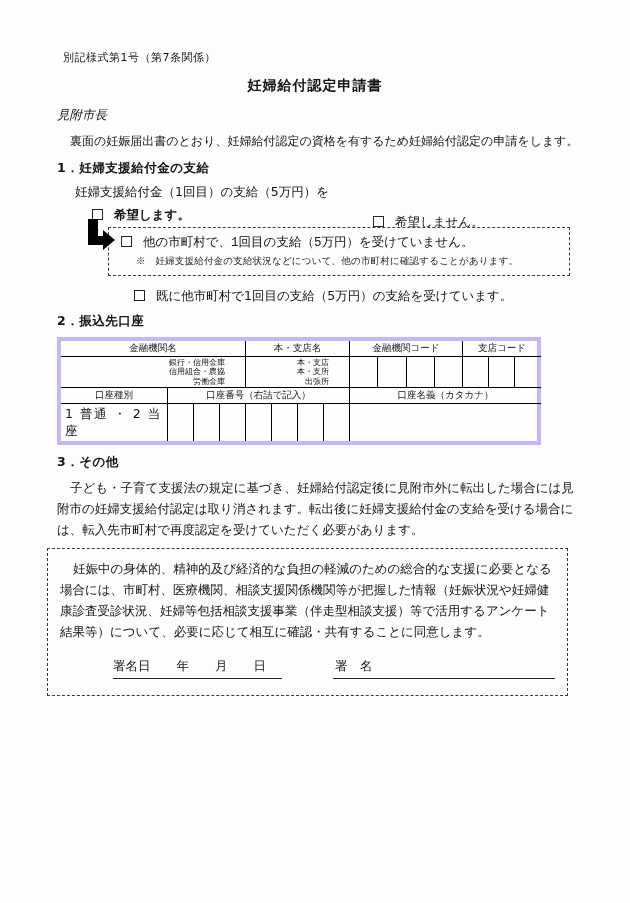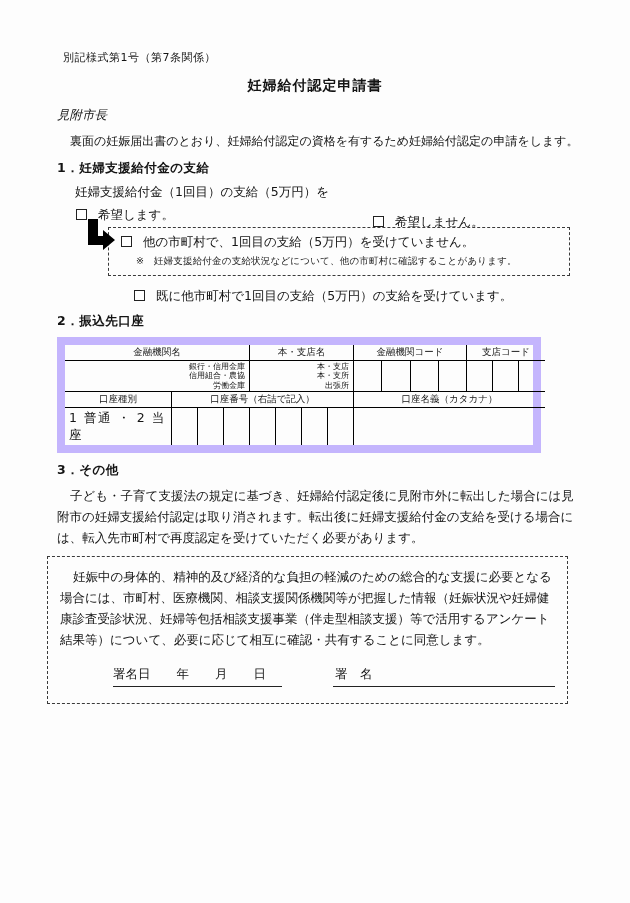--- a/index.html
+++ b/index.html
@@ -13,45 +13,45 @@
   .doc-title { margin-top:12px; text-align:center; font-size:14px; font-weight:bold; letter-spacing:1px; }
   .addressee { margin:12px 0 0 57px; font-size:12.5px;font-style:italic; }
   .intro { margin:7px 0 0 57px; width:528px; font-size:12px; text-indent:13px; line-height:20px; }
   .sec-h { margin-left:57px; font-size:12.5px; font-weight:bold; letter-spacing:.5px; }
   .sec-h.s1 { margin-top:9px; }
   .sec-h.s2 { margin-top:8px; }
   .sec-h.s3 { margin-top:9px; }
   .lead { margin:7px 0 0 75px; font-size:12.5px; }
 
   .choices { position:relative; margin-top:6px; height:17px; font-size:12.5px; }
-  .choice-yes { position:absolute; left:76px; top:0; }
+  .choice-yes { position:absolute; left:92px; top:0;font-weight:bold; }
   .choice-no  { position:absolute; left:373px; top:7px; }
 
   .cb { display:inline-block; width:11px; height:11px; border:1.2px solid #222;
         background:#fff; margin-right:11px; vertical-align:-1px; }
 
-  .s1wrap { position:relative; margin:3px 0 0 108px; width:462px; }
+  .s1wrap { position:relative; margin:3px 0 0 108px; width:462px;font-family:Liberation Mono, monospace; }
   .arrow-icon { position:absolute; left:-24px; top:-8px; width:31px; height:33px; }
   .dbox1 { border:1px dashed #3a3a3a; padding:6px 10px 7px 12px; font-size:12.5px; background:#fdfdfd; }
   .dbox1 .note { font-size:9.5px; color:#222; margin:4px 0 0 15px; letter-spacing:.2px; }
   .already { margin:12px 0 0 134px; font-size:12.5px; }
 
   
-  .banktable { margin:7px 0 0 57px; width:484px; border:8px solid #c4b5fd; background:#fdfdfd; }
+  .banktable { margin:7px 0 0 57px; width:484px; border:4px solid #c4b5fd; background:#fdfdfd; }
   .trow { display:grid; }
   .r1 { grid-template-columns:185px 104px 113px 78px; height:16px; }
   .r2 { grid-template-columns:185px 104px repeat(4,28.25px) repeat(3,26px); height:31px; }
   .r3 { grid-template-columns:107px 182px 191px; height:16px; }
   .r4 { grid-template-columns:107px repeat(7,26px) 191px; height:37px; }
   .cell { border-right:1px solid #000; border-bottom:1px solid #000; }
   .cell.last { border-right:none; }
   .r4 .cell { border-bottom:none; }
   .hcell { font-size:9.5px; display:flex; align-items:center; justify-content:center; font-weight:500; }
   .mini { display:flex; flex-direction:column; justify-content:center; align-items:flex-end;
-          font-size:8px; line-height:9.5px; padding-right:4px; color:#111; }
+          font-size:8px; line-height:9.5px; padding-right:20px; color:#111; }
   .acct-type { display:flex; align-items:center; padding-left:4px; font-size:12.5px; letter-spacing:1.5px; }
 
   .para3 { margin:6px 0 0 57px; width:528px; font-size:12.5px; line-height:21px; text-indent:13px; }
   .dbox2 { margin:8px 0 0 47px; width:521px; border:1px dashed #3a3a3a; padding:9px 12px 16px 12px; background:#fdfdfd; }
   .consent { font-size:12.5px; line-height:21px; text-indent:13px; }
 
   .sigrow { margin-top:16px; display:flex; align-items:flex-end; font-size:12.5px; }
   .sig-date { margin-left:53px; width:169px; border-bottom:1px solid #222;
               display:flex; justify-content:space-between; padding:0 16px 3px 0; }
   .sig-name { margin-left:51px; width:222px; border-bottom:1px solid #222; padding:0 0 3px 2px; }

